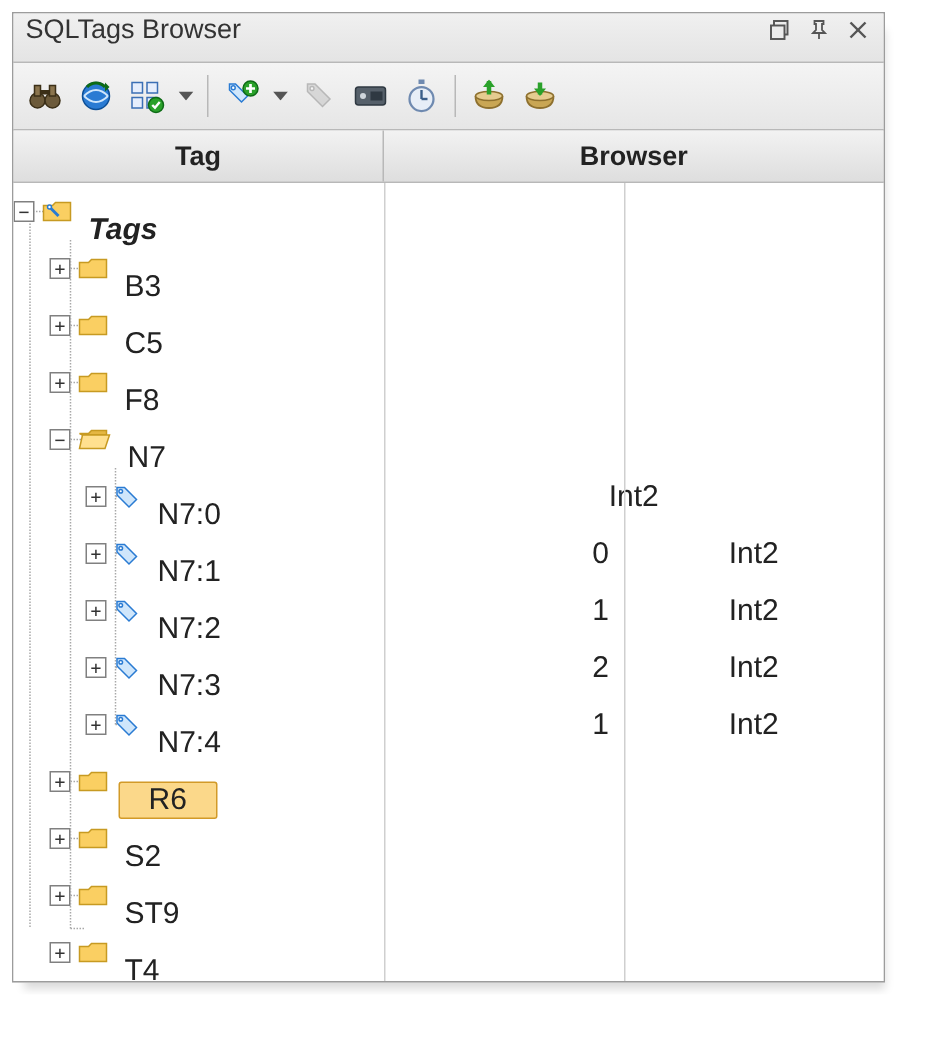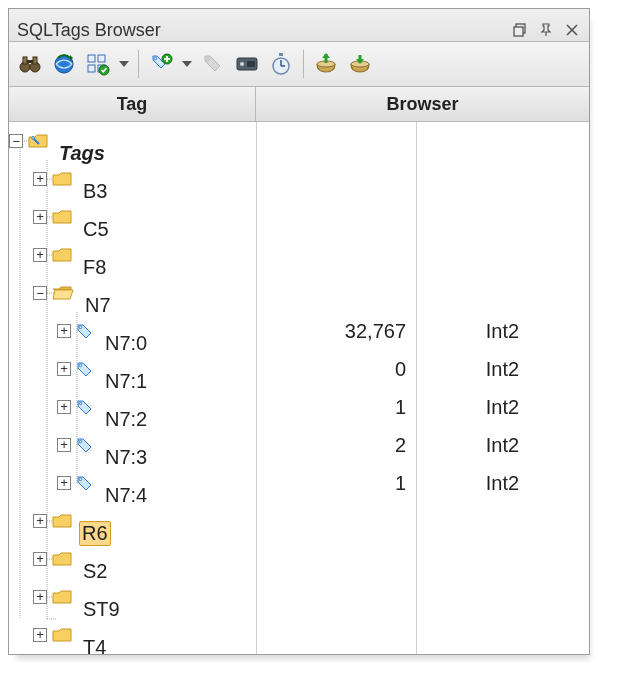--- a/index.html
+++ b/index.html
@@ -14,21 +14,21 @@
     border: 1px solid #9c9c9c;
     background: #ececec;
     font-family: Tahoma, Verdana, Arial, sans-serif;
     font-size: 18px;
     color: #222;
     box-shadow: 4px 8px 6px -4px rgba(0,0,0,0.15);
   }
   
   .titlebar {
     display: flex;
-    align-items: flex-end;
+    align-items: flex-start;
     height: 32px;
     padding: 0 6px 0 8px;
     background: linear-gradient(#f0f0f0, #e4e4e4);
     border-bottom: 1px solid #b8b8b8;
   }
   .titlebar .title {
     flex: 1;
     font-size: 18px;
     color: #333;
   }
@@ -146,21 +146,21 @@
   .label {
     white-space: nowrap;
     padding: 0 4px;
     margin-top: 24px;
   }
   .label.bold-italic { font-weight: bold; font-style: italic; }
   .label.selected {
     background: #fbd88a;
     border: 1px solid #d29a28;
     border-radius: 2px;
-    padding: 0 2px;
+    padding: 0 19px;
   }
   .tree-lines {
     position: absolute;
     left: 0; top: 0;
     pointer-events: none;
   }
 </style>
 </head>
 <body>
 
@@ -396,21 +396,20 @@
         <span class="indent d2"></span>
         <span class="twisty">+</span>
         <span class="icon">
           <svg width="20" height="18" viewBox="0 0 20 18">
               <path d="M3 3 H8 L16 11 L11 16 L3 8 Z" fill="#cfe6fb" stroke="#2a7bd3"></path>
               <circle cx="5.5" cy="5.5" r="1.2" fill="#fff" stroke="#2a7bd3"></circle>
             </svg>
         </span>
         <span class="label">N7:0</span>
       </div>
-      <div class="cell-value">32,767</div>
       <div class="cell-type">Int2</div>
     </div>
     <div class="row">
       <div class="cell-tag">
         <span class="indent d2"></span>
         <span class="twisty">+</span>
         <span class="icon">
           <svg width="20" height="18" viewBox="0 0 20 18">
               <path d="M3 3 H8 L16 11 L11 16 L3 8 Z" fill="#cfe6fb" stroke="#2a7bd3"></path>
               <circle cx="5.5" cy="5.5" r="1.2" fill="#fff" stroke="#2a7bd3"></circle>

